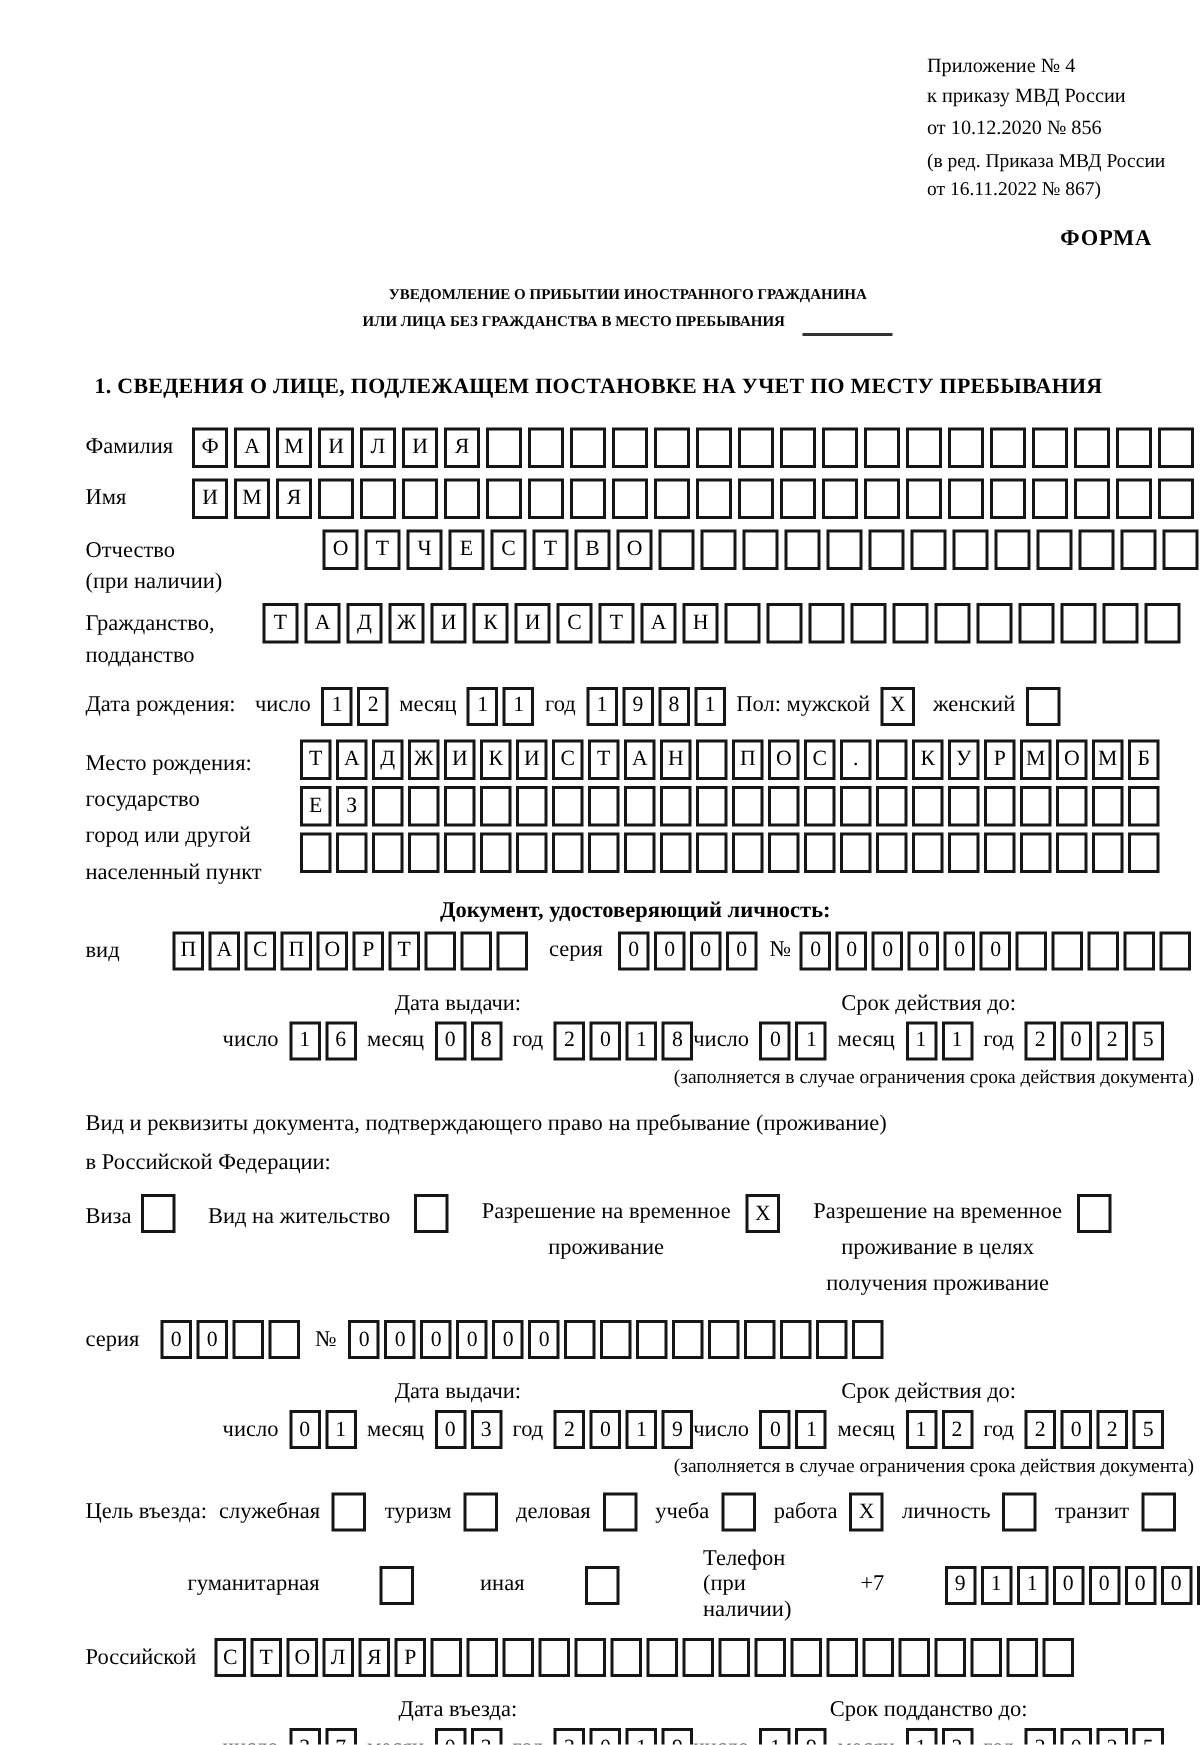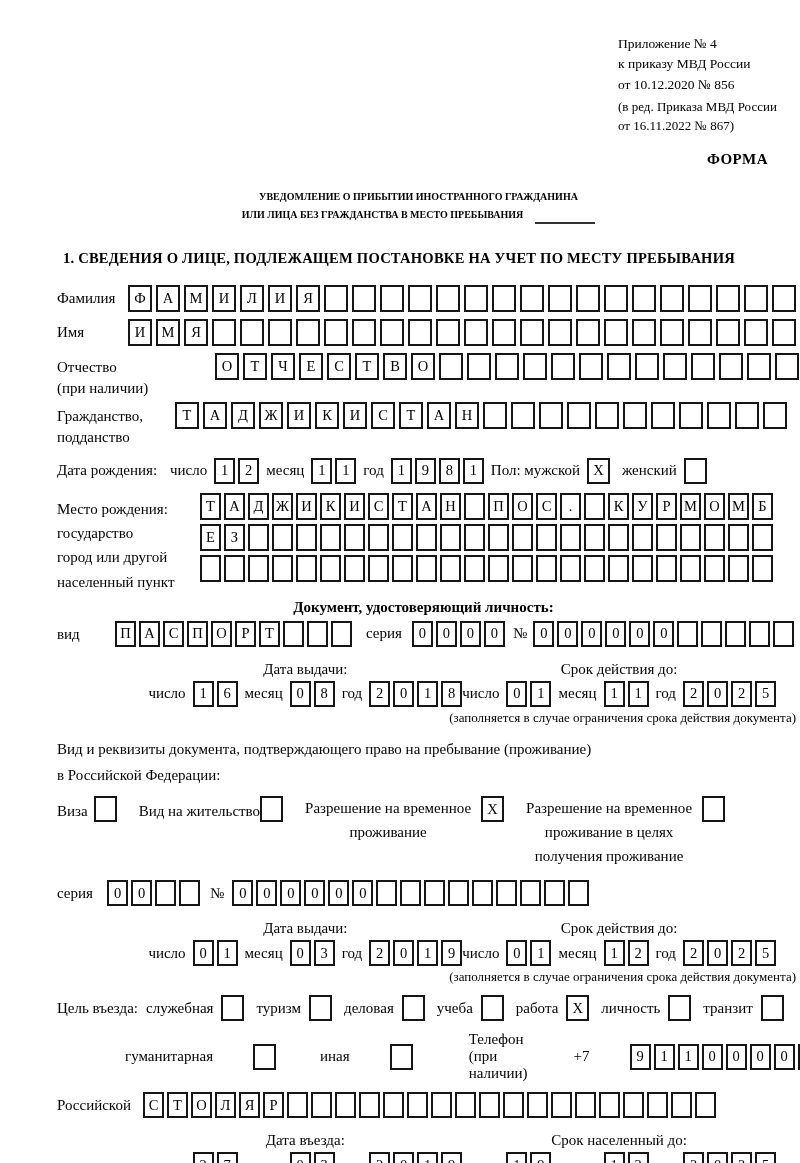--- a/index.html
+++ b/index.html
@@ -415,21 +415,21 @@
   <div class="intro">
     <div>Вид и реквизиты документа, подтверждающего право на пребывание (проживание)</div>
     <div>в Российской Федерации:</div>
   </div>
 
   <div class="visa-row">
     <div class="vopt" style="gap:6px;">
       <span class="vlbl single">Виза</span>
       <span class="checkbox"></span>
     </div>
-    <div class="vopt" style="gap:0;">
+    <div class="vopt" style="gap:16px;">
       <span class="vlbl single">Вид на жительство</span>
       <span class="checkbox"></span>
     </div>
     <div class="vopt">
       <div class="vlbl">
         <div>Разрешение на временное</div>
         <div>проживание</div>
       </div>
       <span class="checkbox">X</span>
     </div>
@@ -605,21 +605,21 @@
         <span class="dlab">год</span>
         <span class="cells md">
             <span class="cell">2</span>
             <span class="cell">0</span>
             <span class="cell">1</span>
             <span class="cell">9</span>
           </span>
       </div>
     </div>
     <div>
-      <div class="dhead">Срок населенный до:</div>
+      <div class="dhead">Срок подданство до:</div>
       <div class="dline">
         <span class="dlab first">число</span>
         <span class="cells md">
             <span class="cell">1</span>
             <span class="cell">9</span>
           </span>
         <span class="dlab">месяц</span>
         <span class="cells md">
             <span class="cell">1</span>
             <span class="cell">2</span>

